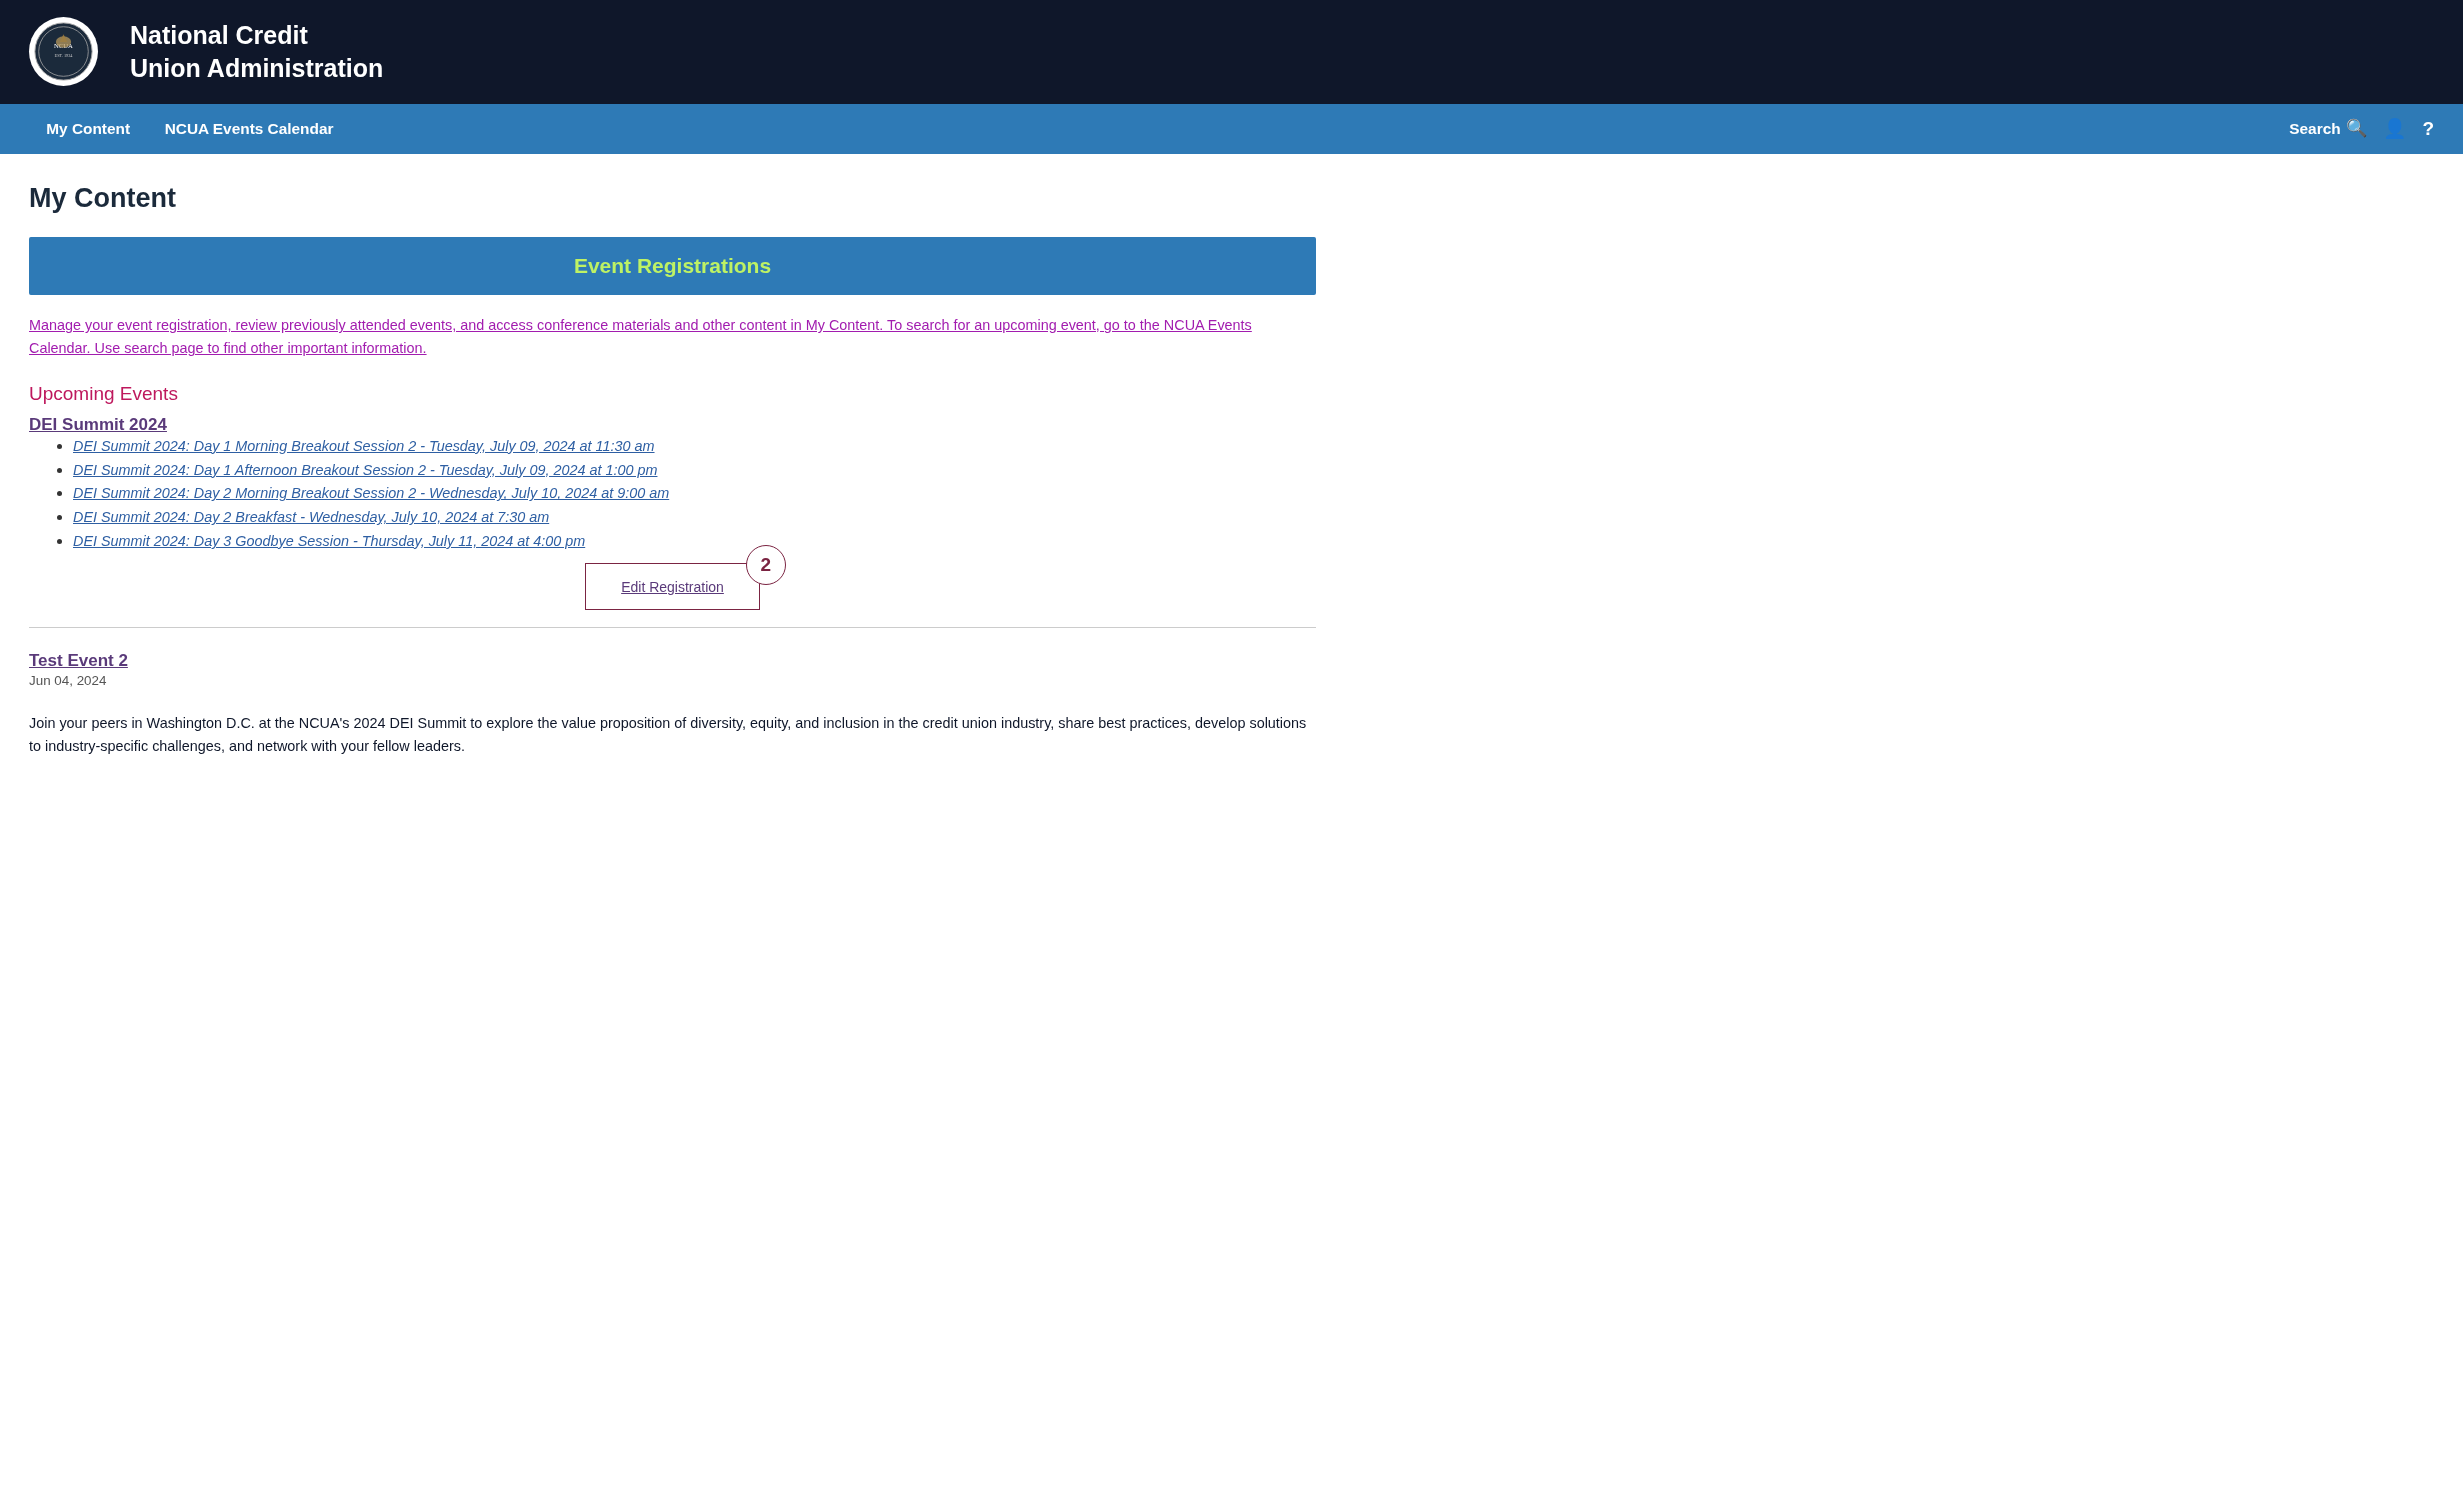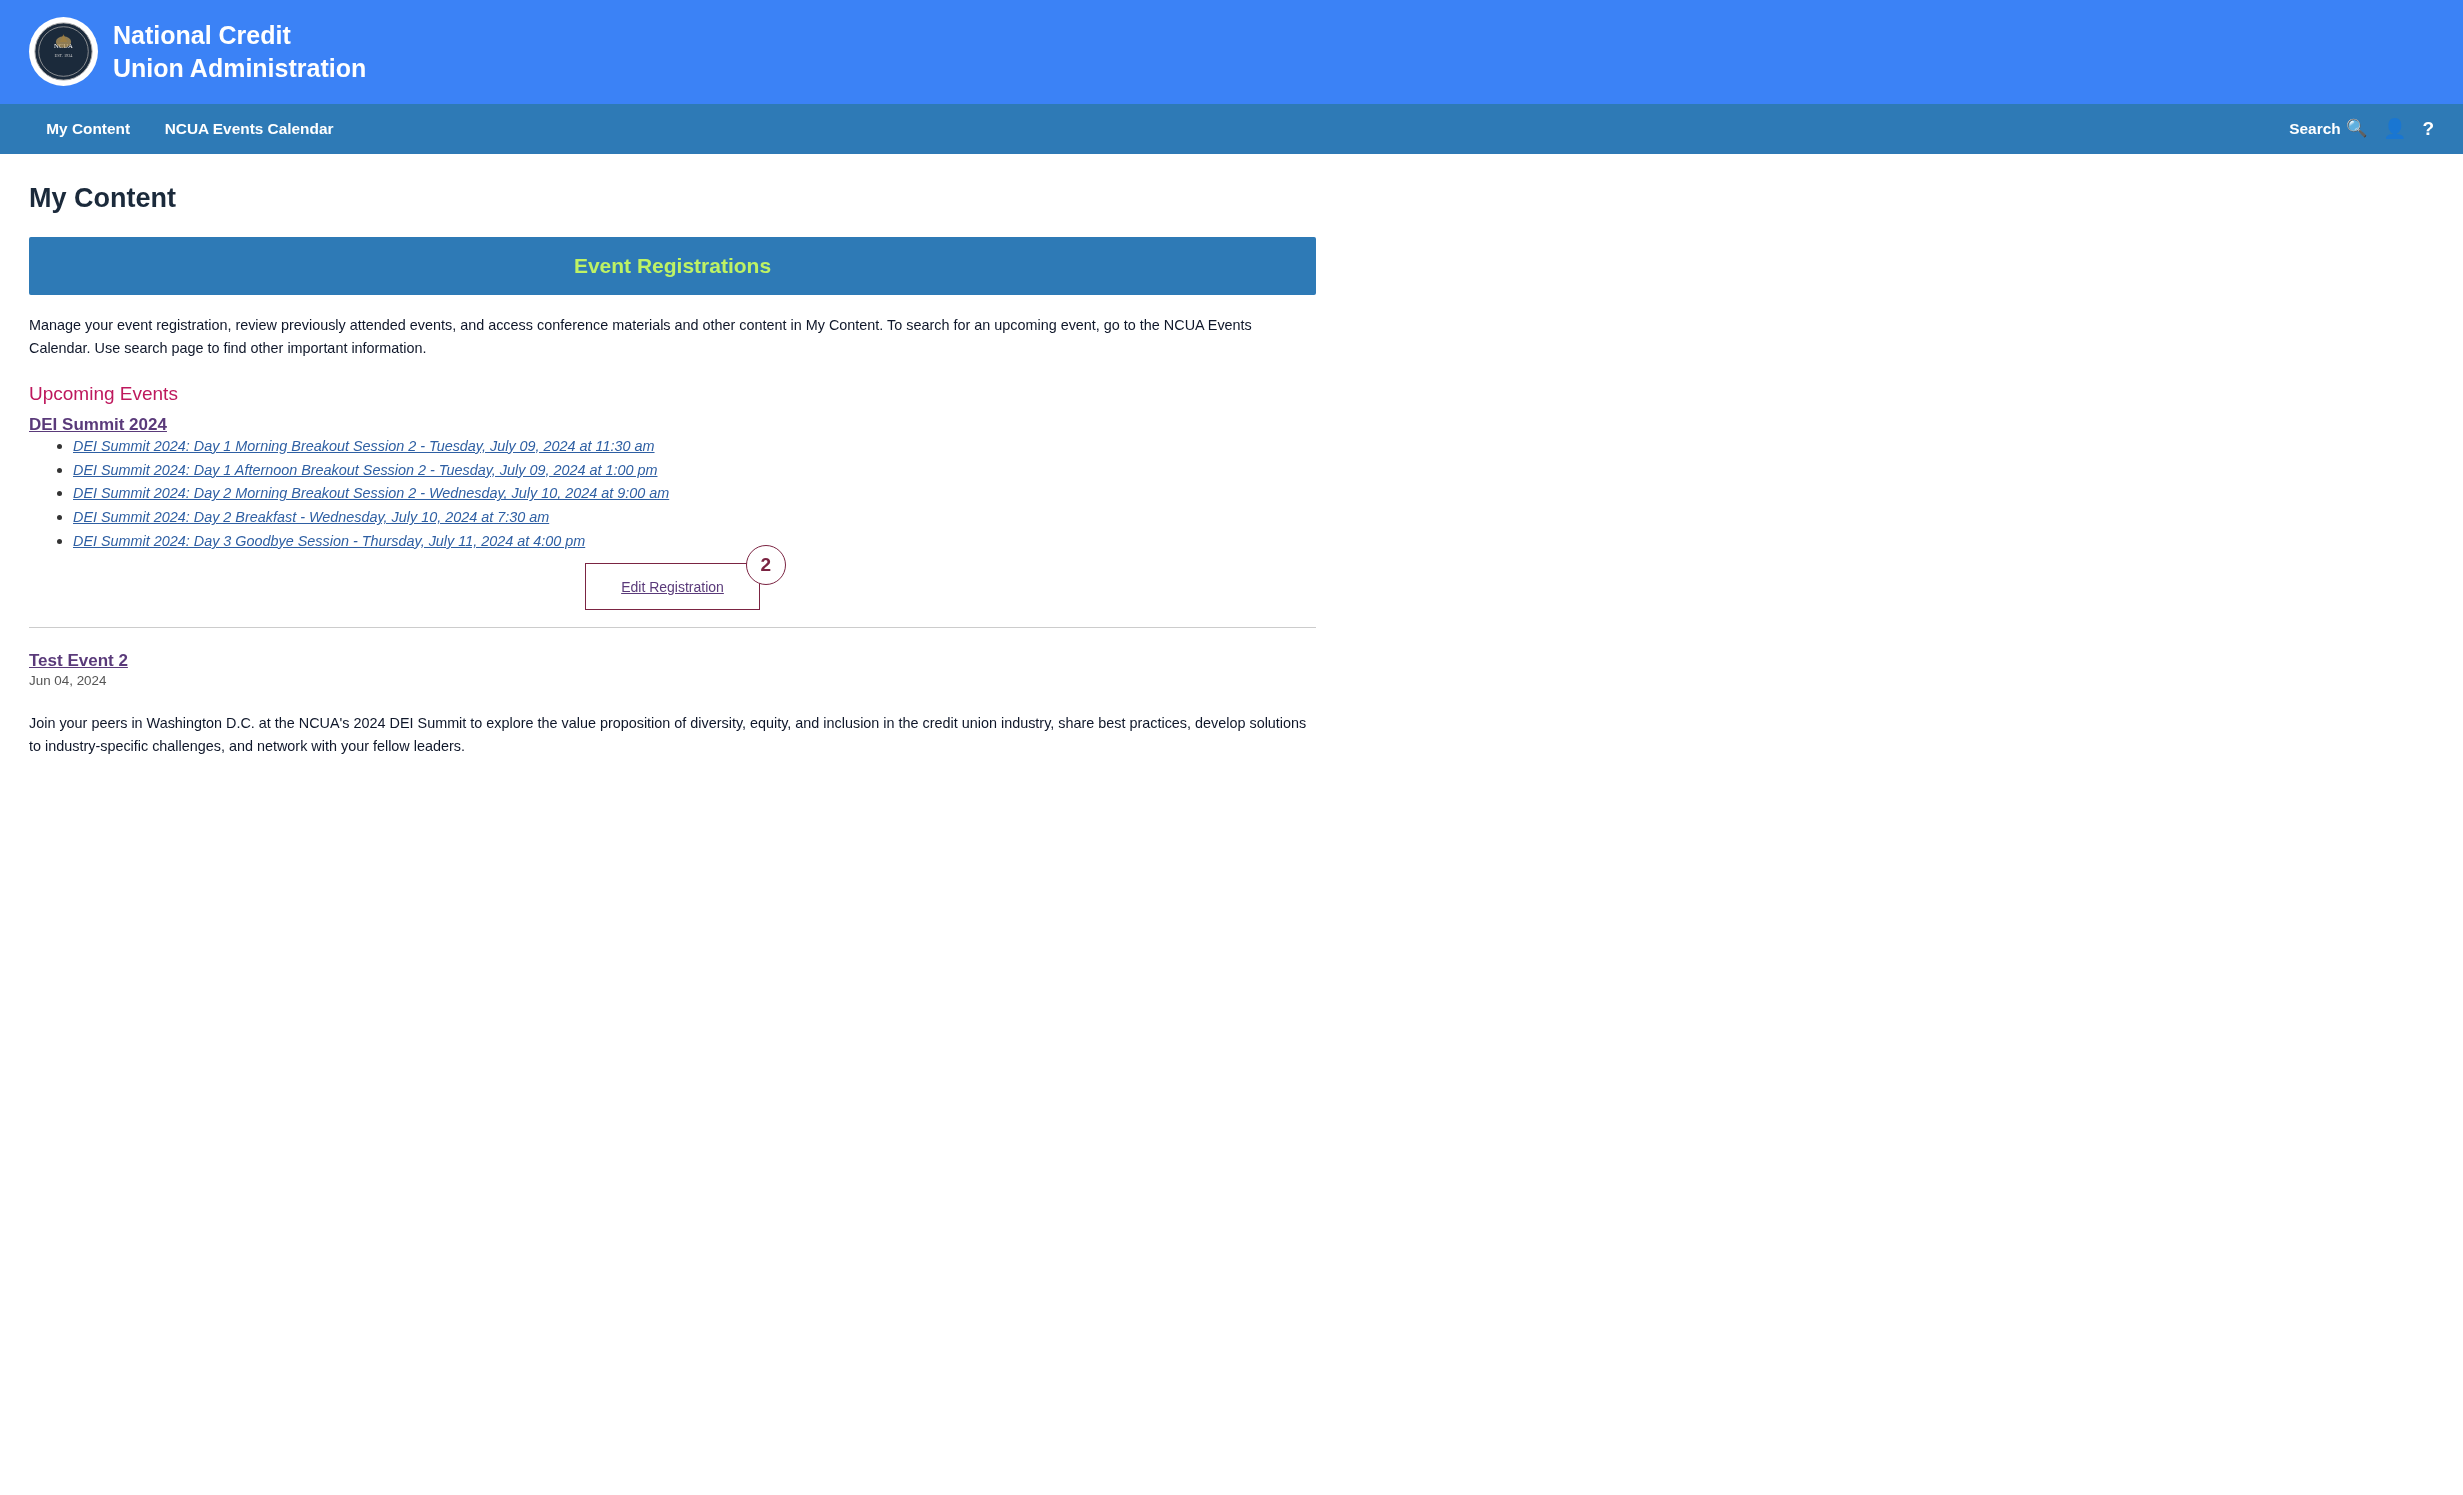--- a/index.html
+++ b/index.html
@@ -1,24 +1,24 @@
 <!DOCTYPE html>
 <html><head>
   <meta charset="utf-8">
   <style>
     * { box-sizing: border-box; margin: 0; padding: 0; }
     body { font-family: Arial, sans-serif; font-size: 15.4px; color: #333; background: #fff; }
 
     
     .site-header {
-      background-color: #3b82f6;
+      background-color: #0f172a;
       padding: 17.3px 29px;
       display: flex;
       align-items: center;
-      gap: 15px;
+      gap: 32px;
     }
     .site-header .logo-circle {
       width: 69px;
       height: 69px;
       border-radius: 50%;
       background: #fff;
       display: flex;
       align-items: center;
       justify-content: center;
       flex-shrink: 0;
@@ -103,23 +103,24 @@
       font-size: 21px;
       font-weight: bold;
       padding: 17.3px 0;
       border-radius: 1.9px;
       margin-bottom: 19px;
     }
 
     
     .description-text {
       font-size: 14.4px;
-      color: #0f172a;
+      color: #a21caf;
       line-height: 1.6;
       margin-bottom: 23px;
+      text-decoration: underline;
     }
 
     
     .section-heading {
       font-size: 19px;
       font-weight: normal;
       color: #be185d;
       margin-bottom: 9.6px;
     }
 

